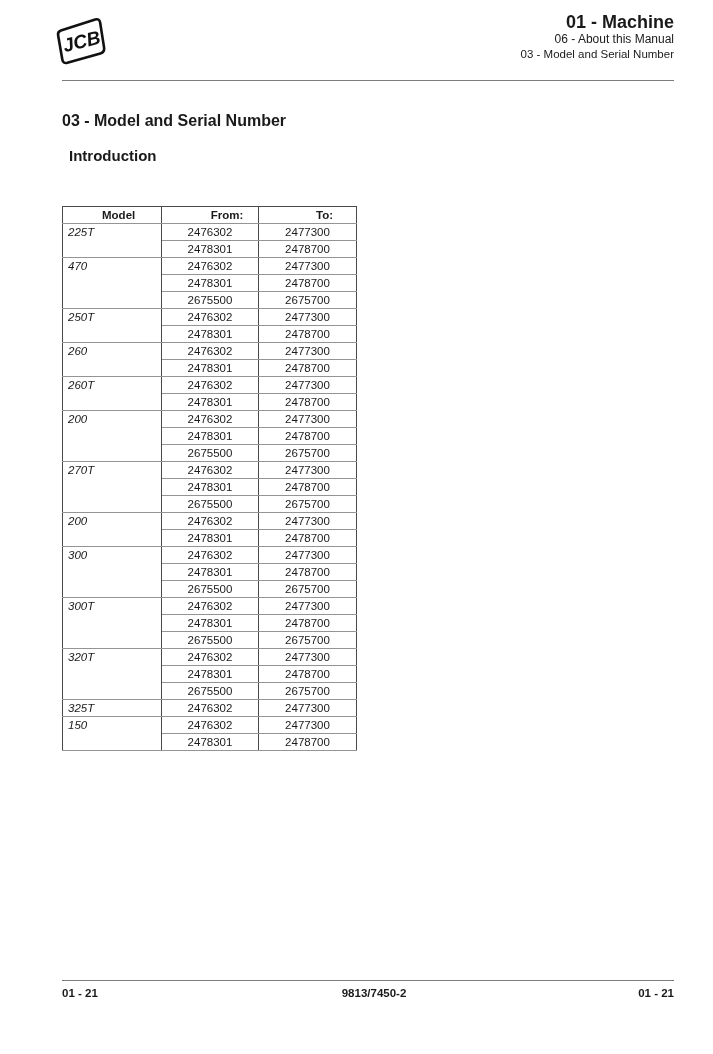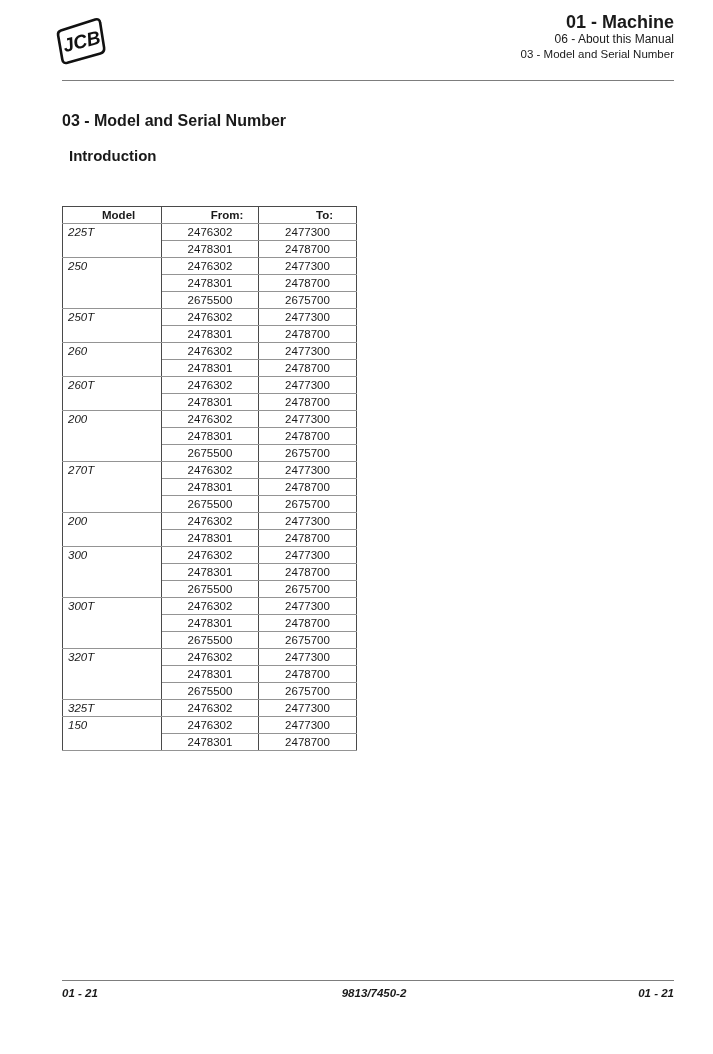--- a/index.html
+++ b/index.html
@@ -102,21 +102,20 @@
     right: 39px;
     top: 980px;
     border-top: 1px solid #7d7d7d;
   }
   .footer-left, .footer-center, .footer-right {
     position: absolute;
     top: 987px;
     font-size: 11.5px;
     font-weight: bold;
     white-space: nowrap;
-    font-style: italic;
   }
   .footer-left { left: 62px; }
   .footer-center { left: 62px; right: 27px; text-align: center; }
   .footer-right { right: 39px; }
 </style>
 </head>
 <body>
 
 <div class="page">
 
@@ -156,21 +155,21 @@
         <tr>
           <td class="model-cell" rowspan="2">225T</td>
           <td class="num-cell">2476302</td>
           <td class="num-cell">2477300</td>
         </tr>
         <tr>
           <td class="num-cell">2478301</td>
           <td class="num-cell">2478700</td>
         </tr>
         <tr>
-          <td class="model-cell" rowspan="3">250</td>
+          <td class="model-cell" rowspan="3">470</td>
           <td class="num-cell">2476302</td>
           <td class="num-cell">2477300</td>
         </tr>
         <tr>
           <td class="num-cell">2478301</td>
           <td class="num-cell">2478700</td>
         </tr>
         <tr>
           <td class="num-cell">2675500</td>
           <td class="num-cell">2675700</td>

